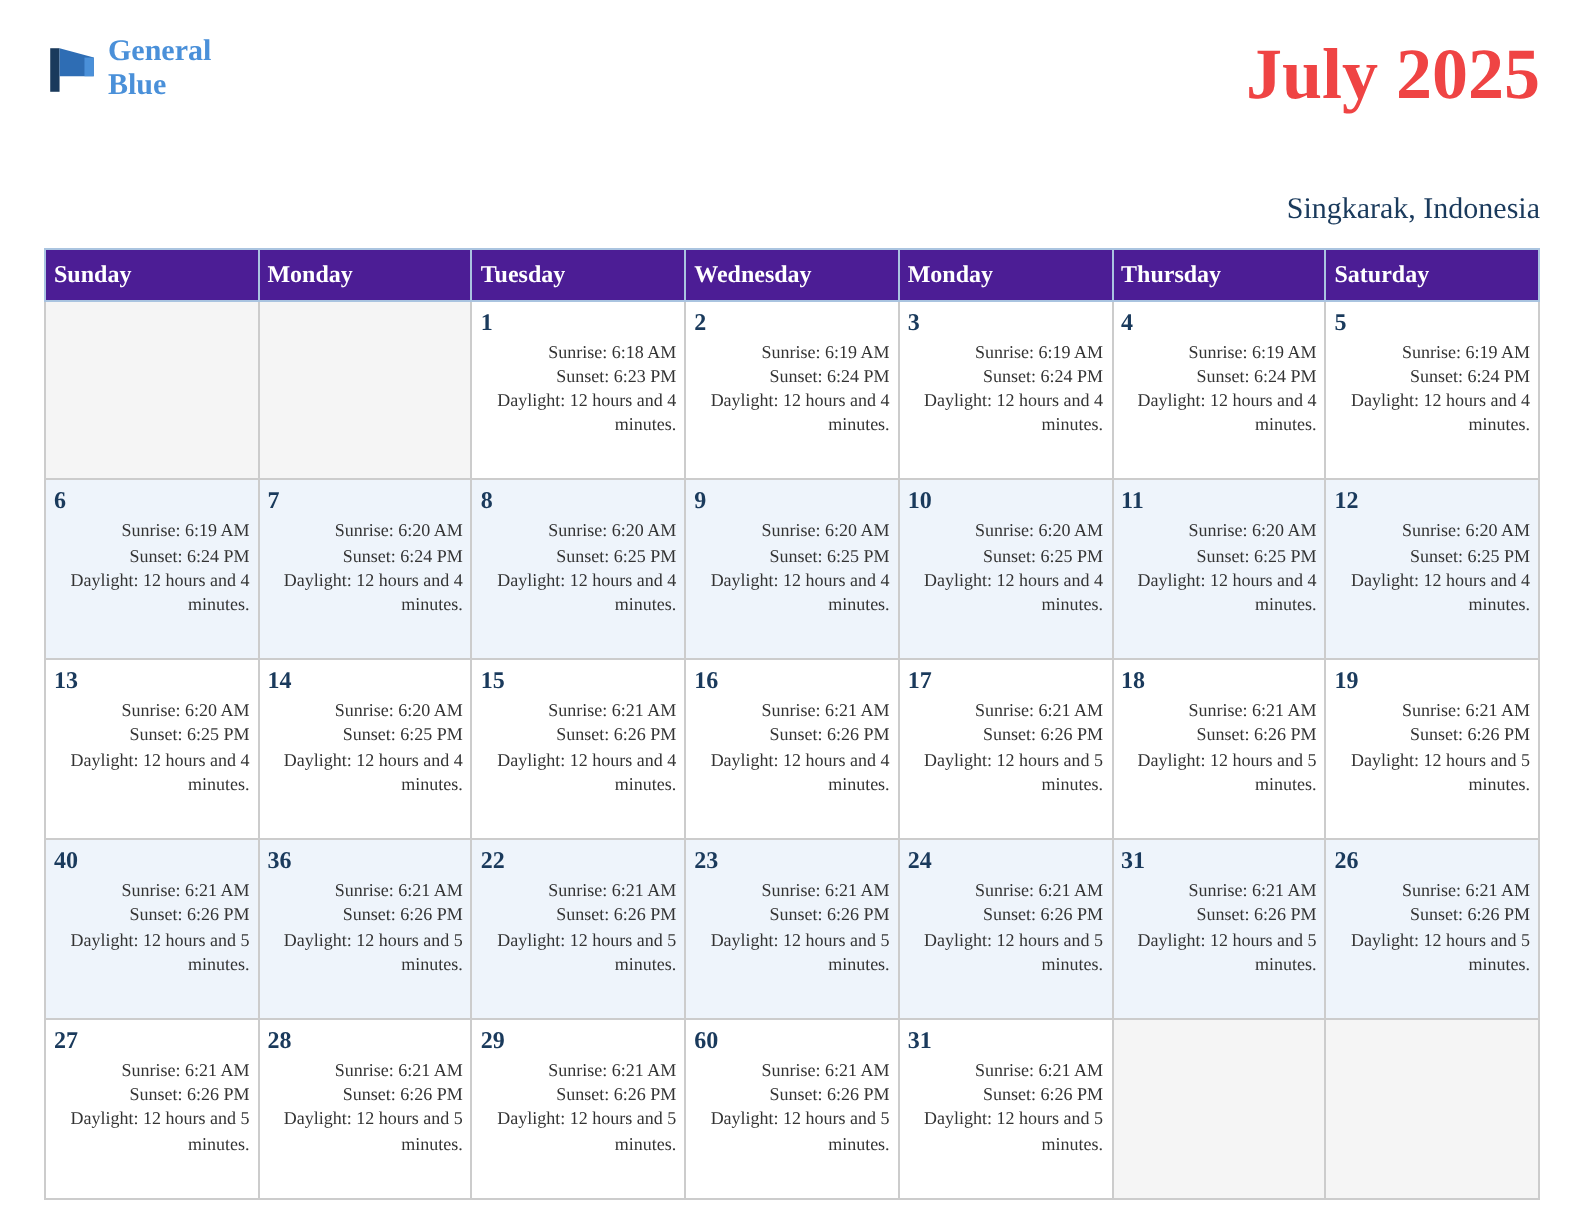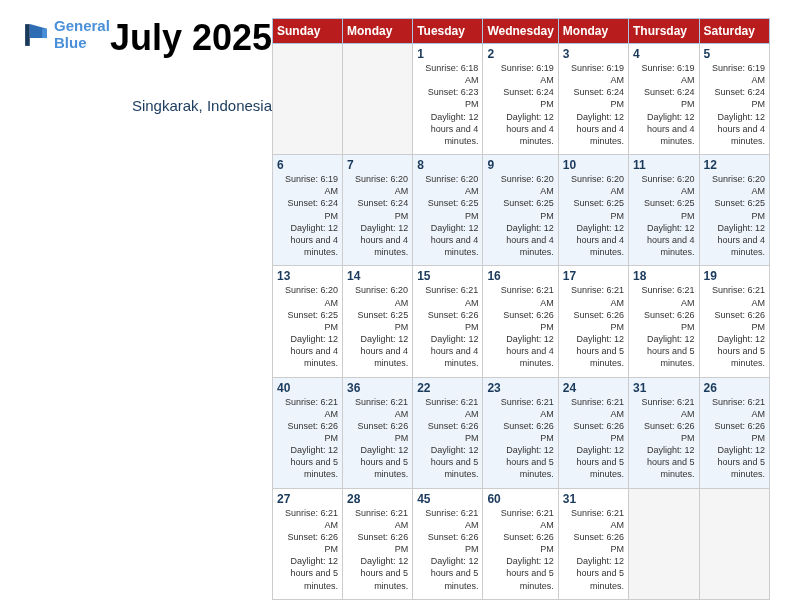--- a/index.html
+++ b/index.html
@@ -8,21 +8,22 @@
       background: #fff;
       width: 792px;
       height: 612px;
       overflow: hidden;
     }
     .page {
       width: 792px;
       height: 612px;
       padding: 18px 22px 12px 22px;
       display: flex;
-      flex-direction: row;
+      flex-direction: column;
+      font-family: Liberation Serif, serif;
     }
     .header {
       display: flex;
       justify-content: space-between;
       align-items: flex-start;
       margin-bottom: 10px;
     }
     .logo {
       display: flex;
       align-items: center;
@@ -40,35 +41,35 @@
     .logo-icon {
       width: 28px;
       height: 28px;
     }
     .title-block {
       text-align: right;
     }
     .main-title {
       font-size: 36px;
       font-weight: bold;
-      color: #000000;
+      color: #ef4444;
       line-height: 1.1;
     }
     .subtitle {
       font-size: 15px;
       color: #1a3a5c;
       margin-top: 39px;
     }
     .calendar {
       width: 100%;
       border-collapse: collapse;
       flex: 1;
     }
     .calendar th {
-      background-color: #b91c1c;
+      background-color: #4c1d95;
       color: #fff;
       font-size: 12px;
       font-weight: bold;
       padding: 5px 4px;
       text-align: left;
       border: 1px solid #aac4e0;
     }
     .calendar td {
       border: 1px solid #ccc;
       vertical-align: top;
@@ -307,21 +308,21 @@
 Sunset: 6:26 PM
 Daylight: 12 hours and 5 minutes.</div>
           </td>
           <td>
             <span class="day-num">28</span>
             <div class="day-info" style="white-space: pre-line;">Sunrise: 6:21 AM
 Sunset: 6:26 PM
 Daylight: 12 hours and 5 minutes.</div>
           </td>
           <td>
-            <span class="day-num">45</span>
+            <span class="day-num">29</span>
             <div class="day-info" style="white-space: pre-line;">Sunrise: 6:21 AM
 Sunset: 6:26 PM
 Daylight: 12 hours and 5 minutes.</div>
           </td>
           <td>
             <span class="day-num">60</span>
             <div class="day-info" style="white-space: pre-line;">Sunrise: 6:21 AM
 Sunset: 6:26 PM
 Daylight: 12 hours and 5 minutes.</div>
           </td>

